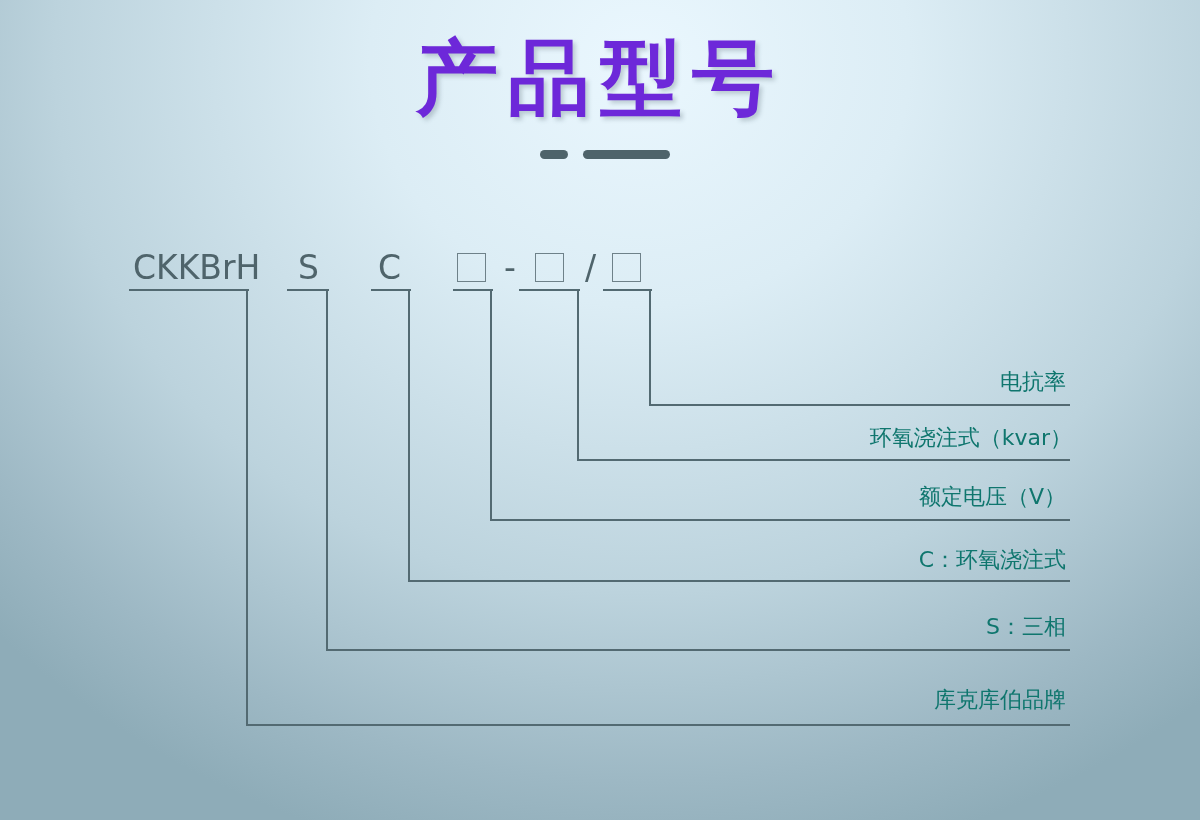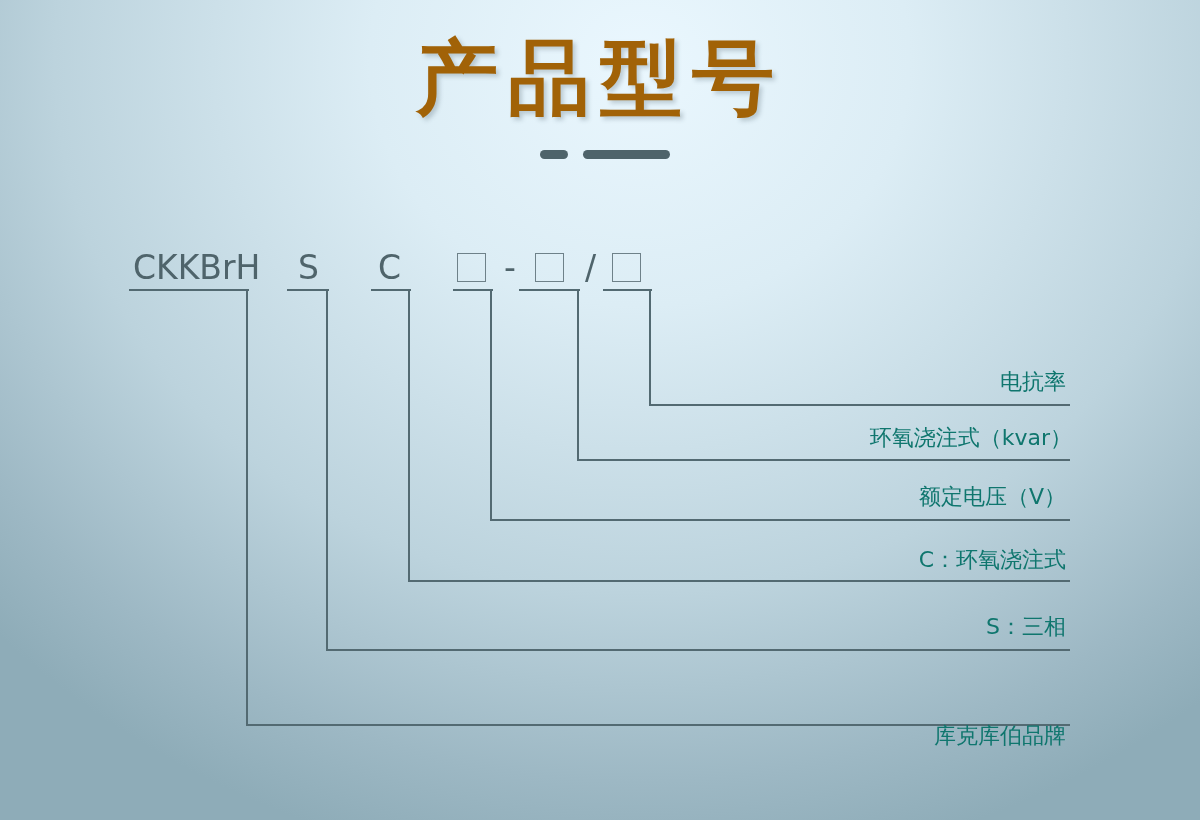--- a/index.html
+++ b/index.html
@@ -4,21 +4,21 @@
 <style>
   html, body { margin:0; padding:0; }
   body {
     width:1200px; height:820px; overflow:hidden; position:relative;
     background: radial-gradient(ellipse 900px 820px at 640px 60px, #eaf7fe 0%, #dcedf5 30%, #bcd3dd 65%, #9db8c4 88%, #8eacb8 100%);
     font-family: "DejaVu Sans", "Liberation Sans", sans-serif;
     color:#4f646b;
   }
   .title {
     position:absolute; left:0; width:1200px; top:28px; text-align:center;
-    font-size:82px; font-weight:bold; letter-spacing:10px; color:#a16207;
+    font-size:82px; font-weight:bold; letter-spacing:10px; color:#6d28d9;
     text-shadow: 3px 3px 4px rgba(60,80,90,0.25);
     line-height:100px;
   }
   .dash { position:absolute; height:9px; border-radius:5px; background:#4e636a; }
   .code { position:absolute; top:250px; font-size:33px; color:#4f646b; line-height:36px; }
   .box { position:absolute; top:253px; width:29px; height:29px; border:1.5px solid #6e8189; box-sizing:border-box; }
   .hl { position:absolute; height:2px; background:#536a72; }
   .vl { position:absolute; width:2px; background:#536a72; }
   .label { position:absolute; right:134px; font-size:22px; color:#0f766e; text-align:right; line-height:28px; white-space:nowrap; }
 </style>
@@ -57,13 +57,13 @@
 <div class="hl" style="left:490px;top:519px;width:580px;"></div>
 <div class="hl" style="left:408px;top:580px;width:662px;"></div>
 <div class="hl" style="left:326px;top:649px;width:744px;"></div>
 <div class="hl" style="left:246px;top:724px;width:824px;"></div>
 
 <div class="label" style="top:368px;">电抗率</div>
 <div class="label" style="top:424px;right:128px;">环氧浇注式（kvar）</div>
 <div class="label" style="top:483px;">额定电压（V）</div>
 <div class="label" style="top:546px;">C：环氧浇注式</div>
 <div class="label" style="top:613px;">S：三相</div>
-<div class="label" style="top:686px;margin-top:36px;">库克库伯品牌</div>
+<div class="label" style="top:686px;">库克库伯品牌</div>
 
 </body></html>

